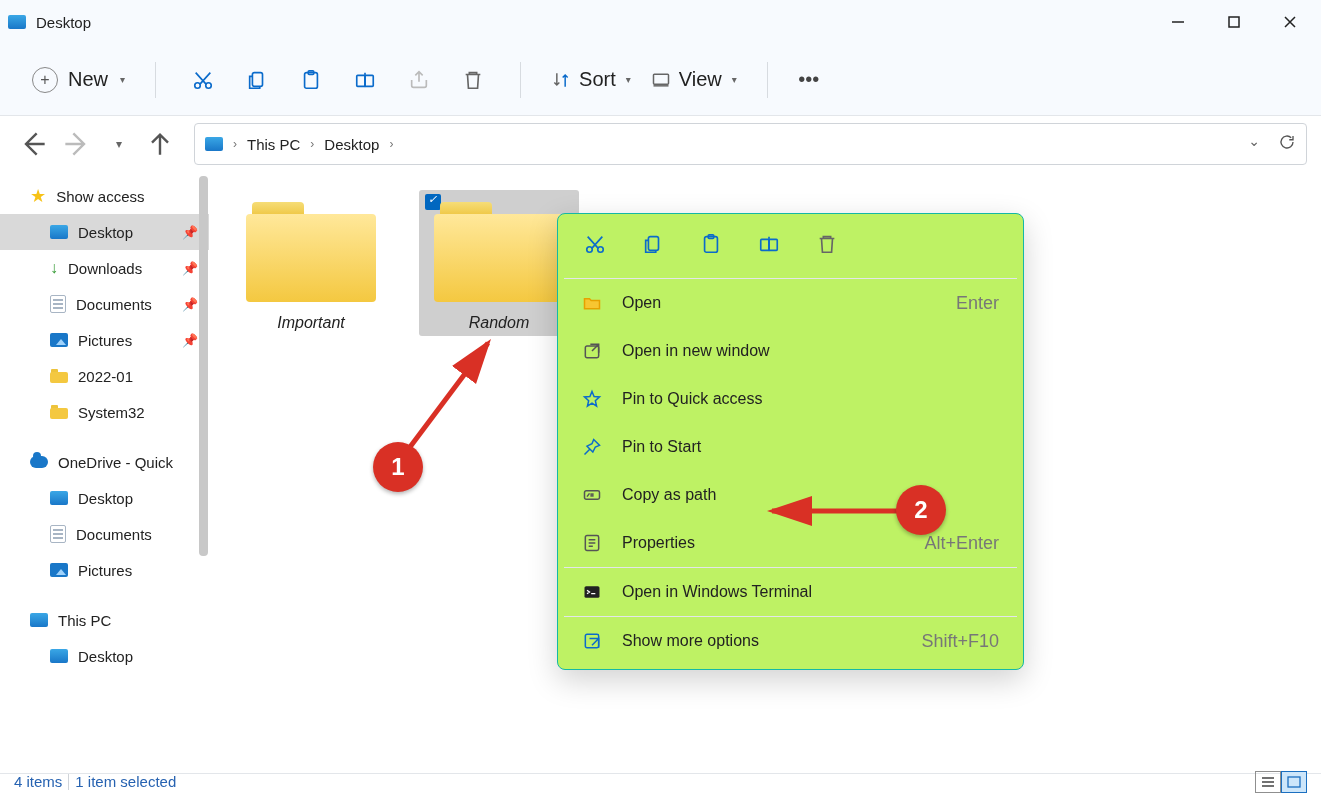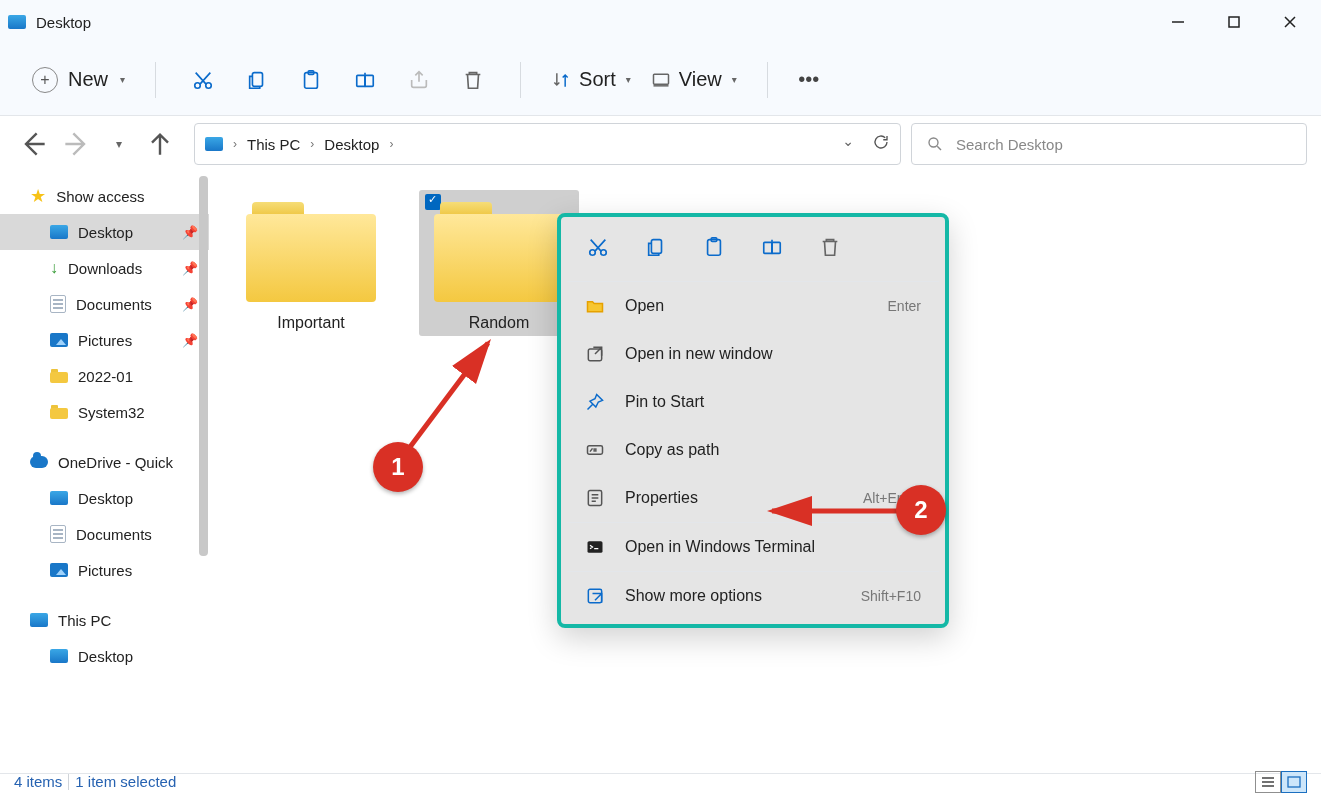--- a/index.html
+++ b/index.html
@@ -40,38 +40,38 @@
   
   .body { display:flex; height: calc(805px - 44px - 72px - 56px - 32px); }
   .sidebar { width: 209px; border-right:0 solid #e3e6ea; padding-top: 6px; position:relative; }
   .sidebar-scroll { height:100%; overflow:hidden; }
   .side-item { height: 36px; display:flex; align-items:center; padding-left: 30px; gap: 10px; font-size:15px; color:#222; position:relative; }
   .side-item.depth1 { padding-left: 50px; }
   .side-item.active { background:#D9D9D9; }
   .side-item .pin { position:absolute; right:10px; color:#999; font-size:13px; }
   .scrollthumb { position:absolute; right:1px; top:4px; width:9px; height:380px; background:#c8c8c8; border-radius:4px; }
 
-  .content { flex:1; padding: 18px 22px; position:relative; }
+  .content { flex:1; padding: 18px 22px; position:relative;font-style:italic; }
   .items { display:flex; gap: 28px; }
   .fileitem { width: 160px; text-align:center; padding:4px; border-radius:3px; position:relative; }
   .fileitem.selected { background:#cfcfcf; }
   .fileitem .check { position:absolute; top:4px; left:6px; width:16px; height:16px; background:#0067C0; border-radius:2px; }
   .fileitem .check::after { content:"✓"; color:#fff; font-size:11px; position:absolute; left:3px; top:-1px; }
   .folder { width: 130px; height: 100px; margin: 8px auto 12px; position:relative; }
   .folder .tab { position:absolute; top:0; left:6px; width:52px; height:16px; background:linear-gradient(#f6dd77,#edc33b); border-radius:4px 4px 0 0; }
   .folder .body2 { position:absolute; top:12px; left:0; right:0; bottom:0; background:linear-gradient(#ffe89a,#f4c840); border-radius:4px; }
   .fileitem .name { font-size:16px; color:#222; }
 
   
-  .ctxmenu { position:absolute; left:557px; top:213px; width:392px; background:#e5e5e5; border:4px solid #14b8a6; border-radius:8px; box-shadow:0 10px 30px rgba(0,0,0,.18); z-index:40; padding-bottom:4px; }
+  .ctxmenu { position:absolute; left:557px; top:213px; width:467px; background:#bef264; border:1px solid #14b8a6; border-radius:8px; box-shadow:0 10px 30px rgba(0,0,0,.18); z-index:40; padding-bottom:4px; }
   .ctx-iconrow { height:64px; display:flex; align-items:center; padding: 0 26px; gap:36px; }
   .ctx-iconrow svg { width:22px; height:22px; }
   .ctx-sep { height:1px; background:#e3e6ea; margin: 0 6px; }
   .ctx-item { height:48px; display:flex; align-items:center; padding: 0 24px; gap:20px; font-size:16px; color:#222; }
-  .ctx-item .sc { margin-left:auto; color:#777; font-size:14px; }
+  .ctx-item .sc { margin-left:auto; color:#777; font-size:18px; }
   .ctx-item svg { width:20px; height:20px; flex-shrink:0; }
   .ctx-pin svg { stroke:#0b6bcb; }
 
   
   .anno { position:absolute; z-index:60; }
   .badge { width:50px; height:50px; border-radius:50%; background:#D93025; color:#fff; display:flex; align-items:center; justify-content:center; font-size:24px; font-weight:600; box-shadow:0 2px 4px rgba(0,0,0,.3); }
 
   
   .statusbar { height:16px; border-top:1px solid #e3e6ea; display:flex; align-items:center; padding: 0 14px; gap: 6px; font-size:15px; color:#2662b1; }
   .statusbar .vsep { width:1px; height:16px; background:#d0d4d9; }
@@ -220,27 +220,20 @@
     <span class="crumb">Desktop</span>
     <span class="crumb-sep">›</span>
     <div class="addr-actions">
       <span class="chev" style="font-size:14px;">⌄</span>
       <span><svg viewBox="0 0 24 24" width="18" height="18" fill="none" stroke="#555" stroke-width="1.8">
             <path d="M20 12 A8 8 0 1 1 17.6 6.3 M20 4 V9 H15"></path>
           </svg></span>
     </div>
   </div>
 
-  <div class="searchbox">
-    <svg viewBox="0 0 24 24" width="18" height="18" fill="none" stroke="#888" stroke-width="1.8">
-        <circle cx="10" cy="10" r="6"></circle>
-        <path d="M15 15 L20 20"></path>
-      </svg>
-    <input type="text" placeholder="Search Desktop" style="">
-  </div>
 </div>
 
 <div class="body">
   <div class="sidebar">
     <div class="sidebar-scroll">
       <div class="side-item">
           <span class="star">★</span>
           <span>Show access</span>
         </div>
       <div class="side-item depth1 active">
@@ -363,20 +356,26 @@
   <div class="ctx-item">
       <svg viewBox="0 0 24 24" fill="none" stroke="#555" stroke-width="1.8">
         <rect x="4" y="6" width="16" height="14" rx="2"></rect>
         <path d="M10 4 H20 V14"></path>
         <path d="M20 4 L12 12"></path>
       </svg>
       <span>Open in new window</span>
     </div>
   <div class="ctx-item ctx-pin">
       <svg viewBox="0 0 24 24" fill="none" stroke-width="1.8">
+        <path d="M12 3 L14.5 9 L21 9.5 L16 14 L17.5 20.5 L12 17 L6.5 20.5 L8 14 L3 9.5 L9.5 9 Z"></path>
+      </svg>
+      <span>Pin to Quick access</span>
+    </div>
+  <div class="ctx-item ctx-pin">
+      <svg viewBox="0 0 24 24" fill="none" stroke-width="1.8">
         <path d="M14 3 L21 10 L16 12 L13 18 L6 11 L12 8 Z M9 15 L3 21"></path>
       </svg>
       <span>Pin to Start</span>
     </div>
   <div class="ctx-item">
       <svg viewBox="0 0 24 24" fill="none" stroke="#555" stroke-width="1.8">
         <rect x="3" y="7" width="18" height="10" rx="2"></rect>
         <path d="M6 14 L9 10 M11 14 L11 10 M13 14 L13 10"></path>
       </svg>
       <span>Copy as path</span>

